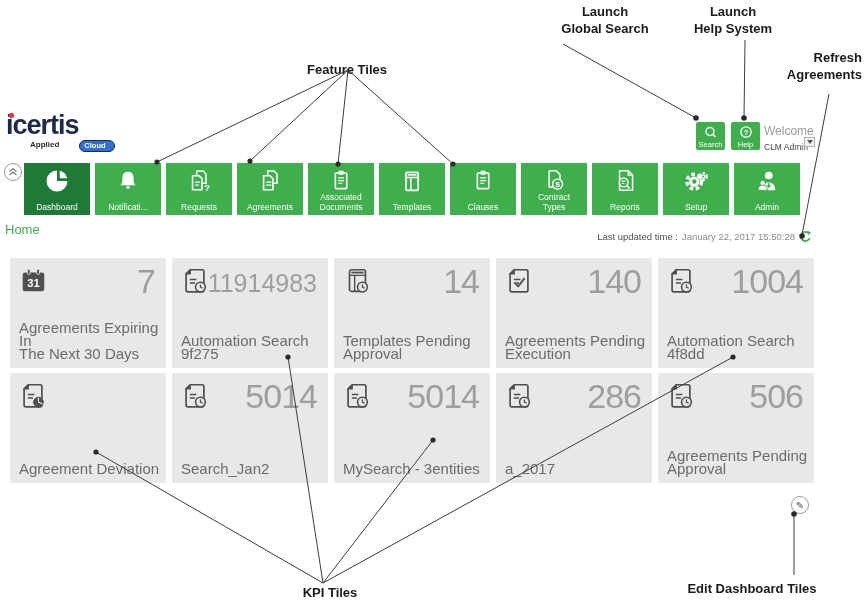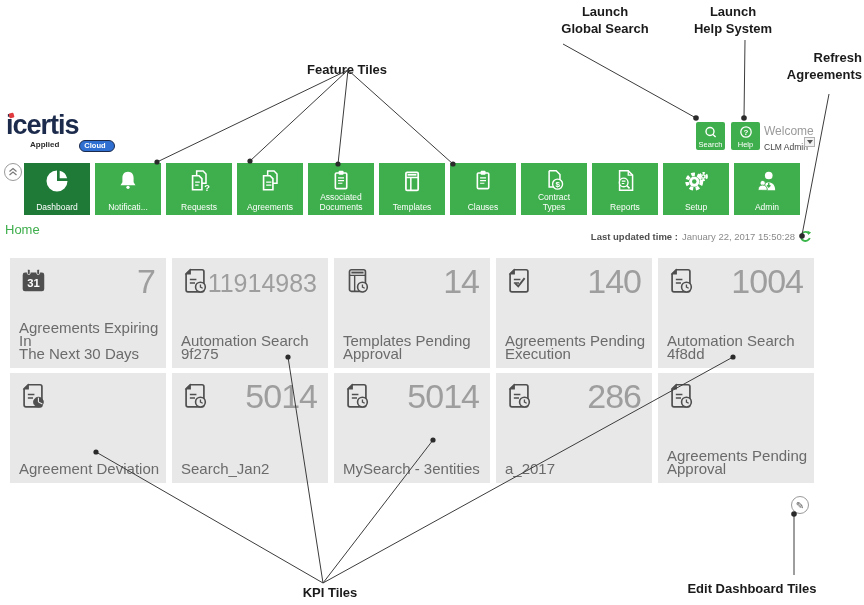--- a/index.html
+++ b/index.html
@@ -32,21 +32,21 @@
   .navbar { position:absolute; left:24px; top:163px; display:flex; gap:5px; }
   .nav-tile { position:relative; width:66px; height:52px; background:#3fae4c; color:#fff; cursor:pointer; flex:0 0 auto; }
   .nav-tile.selected { background:#1f7a38; }
   .nav-tile svg { position:absolute; left:50%; top:4px; transform:translateX(-50%); }
   .nav-label { position:absolute; left:1px; right:1px; bottom:3px; text-align:center; font-size:8.5px; line-height:9.5px; white-space:pre-line; }
 
   .breadcrumb { position:absolute; left:5px; top:222px; font-size:13px; color:#3fae4c; cursor:pointer; }
 
   
   .last-updated { position:absolute; right:52px; top:230px; display:flex; align-items:center; gap:4px; }
-  .lu-label { font-size:9.5px; font-weight:bold; color:#4f4f4f; }
+  .lu-label { font-size:9.5px; font-weight:normal; color:#4f4f4f; }
   .lu-value { font-size:9.5px; color:#8a8a8a; }
   .refresh-btn { cursor:pointer; display:flex; }
 
   
   .kpi-grid { position:absolute; left:10px; top:258px; display:grid; grid-template-columns:repeat(5,156px); grid-auto-rows:110px; gap:5px 6px; }
   .kpi-tile { position:relative; background:#e8e8e8; cursor:pointer; }
   .kpi-icon { position:absolute; left:8px; top:8px; }
   .kpi-value { position:absolute; top:4px; right:11px; font-size:34px; font-weight:300; color:#9e9e9e; letter-spacing:-1px; }
   .kpi-value.long { font-size:25px; top:11px; letter-spacing:0; }
   .kpi-label { position:absolute; left:9px; bottom:8px; font-size:15px; line-height:13px; color:#6b6b6b; white-space:pre-line; }
@@ -352,20 +352,21 @@
       <svg class="kpi-icon" width="30" height="30" viewBox="0 0 32 32">
           <use href="#k-doc-clock"></use>
         </svg>
       <div class="kpi-value">286</div>
       <div class="kpi-label">a_2017</div>
     </div>
     <div class="kpi-tile">
       <svg class="kpi-icon" width="30" height="30" viewBox="0 0 32 32">
           <use href="#k-doc-clock"></use>
         </svg>
+      <div class="kpi-value">506</div>
       <div class="kpi-label">Agreements Pending
 Approval</div>
     </div>
   </div>
 
   <button class="edit-btn">
     <span>✎</span>
   </button>
 
   <div class="ann-label ann-feature">Feature Tiles</div>

